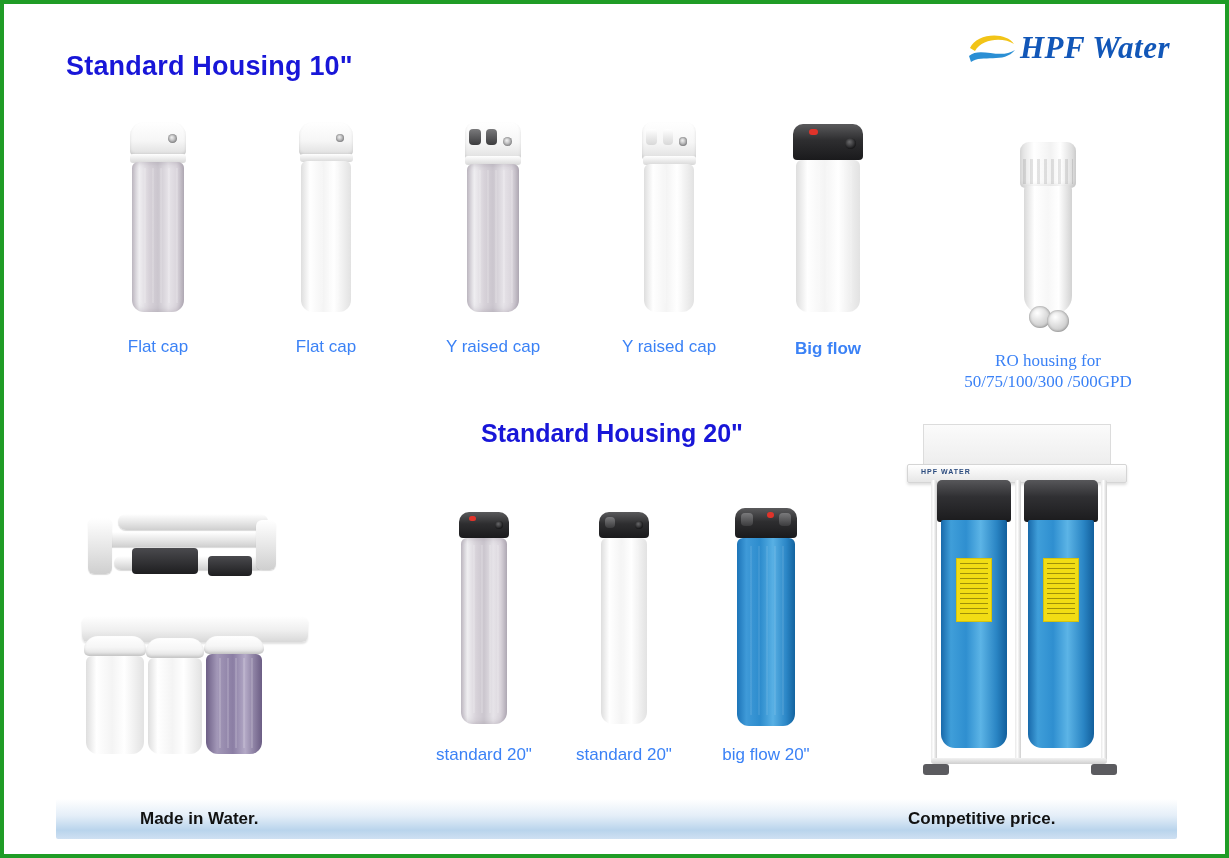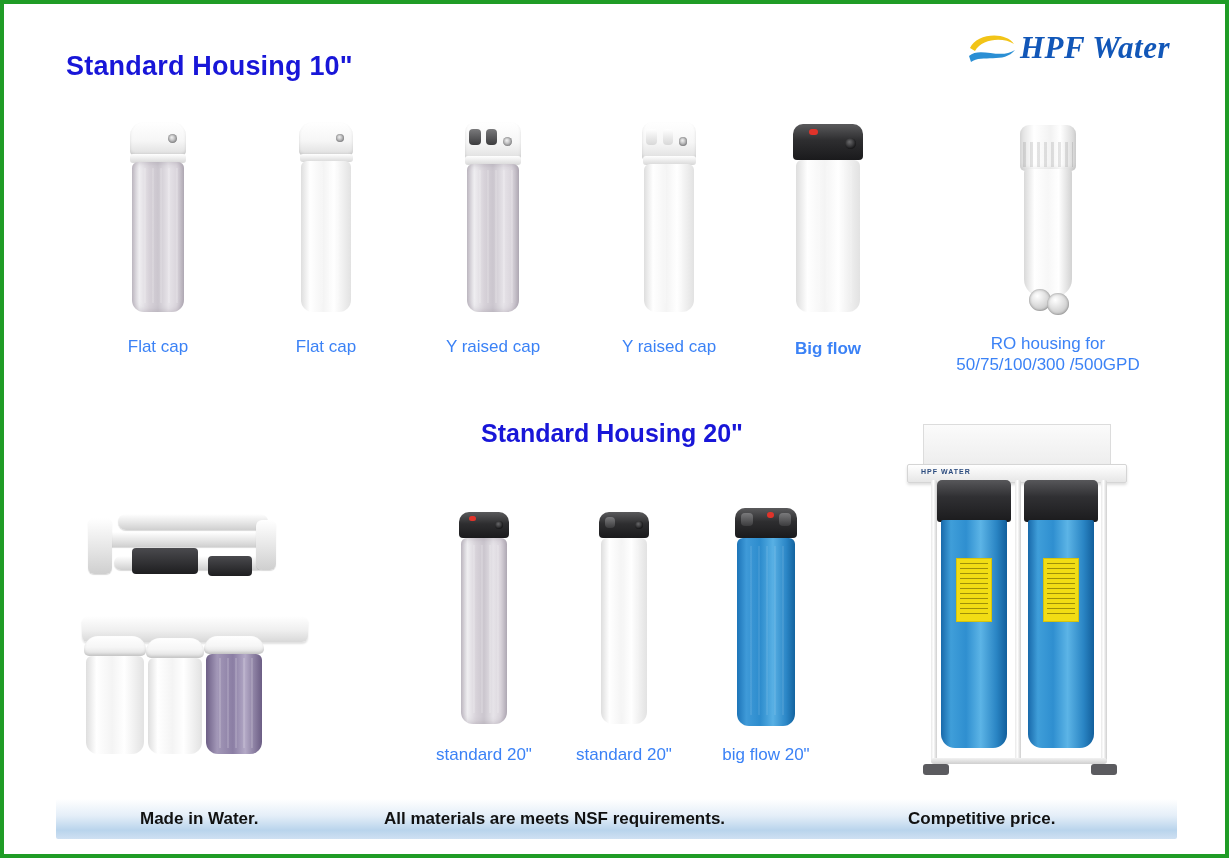--- a/index.html
+++ b/index.html
@@ -397,21 +397,21 @@
           <span class="cap-btn"></span>
           <span class="cap-port" style="right:10%; top:40%; background:radial-gradient(circle at 40% 35%,#6a6a6c,#202022 70%);"></span>
         </div>
         <div class="h-body white" style="top:36px;">
           <span class="h-ribs" style="opacity:.4;"></span>
         </div>
       </div>
       <div class="prod-label" style="margin-top:26px;font-weight:bold;">Big flow</div>
     </div>
 
-    <div class="prod" style="left:862px; top:3px; width:260px;">
+    <div class="prod" style="left:862px; top:20px; width:260px;font-family:Liberation Serif, serif;">
       <div class="ro-vessel" style="width:74px; height:186px;">
         <div class="ro-cap">
           <span class="ro-cap-ribs"></span>
         </div>
         <div class="ro-body"></div>
         <span class="ro-port" style="left:18px;"></span>
         <span class="ro-port" style="left:36px; bottom:-4px;"></span>
       </div>
       <div class="prod-label" style="margin-top:22px;">RO housing for
 50/75/100/300 /500GPD</div>
@@ -512,17 +512,16 @@
     <span class="twin-frame-leg" style="left:32px; top:56px; height:282px;"></span>
     <span class="twin-frame-leg" style="left:116px; top:56px; height:282px;"></span>
     <span class="twin-frame-leg" style="left:202px; top:56px; height:282px;"></span>
     <span class="twin-base" style="left:32px; top:334px; width:176px;"></span>
     <span class="twin-foot" style="left:24px; top:340px;"></span>
     <span class="twin-foot" style="left:192px; top:340px;"></span>
   </div>
 
   <div class="footer">
     <span class="footer-item f1">Made in Water.</span>
-    <span class="footer-item f2">All materials are meets NSF requirements.</span>
     <span class="footer-item f3">Competitive price.</span>
   </div>
 
 </div>
 
 </body></html>

